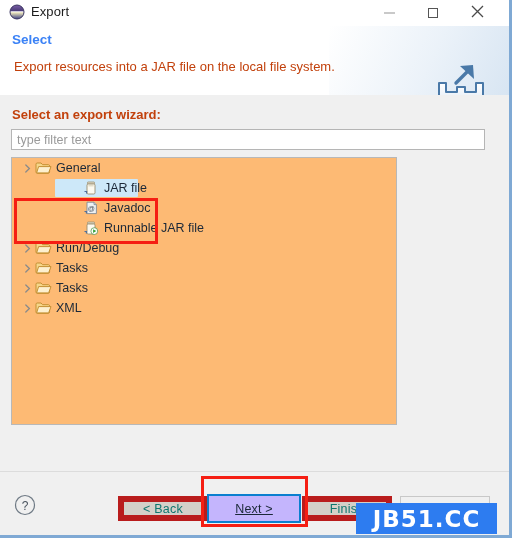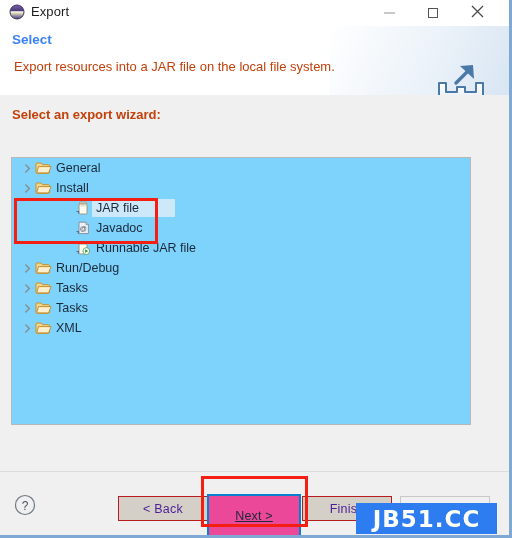--- a/index.html
+++ b/index.html
@@ -122,36 +122,36 @@
     font-size: 12.5px;
     color: #1b2838;
     padding: 0 5px;
     outline: none;
   }
   #filter-input::placeholder { color: #9a9a9a; }
 
   #tree-panel {
     position: absolute;
     left: 11px; top: 62px;
-    width: 460px; height: 268px;
-    box-sizing: border-box;
-    background: #7dd3fc;
+    width: 386px; height: 268px;
+    box-sizing: border-box;
+    background: #fdba74;
     border: 1px solid #b8b8b8;
     overflow: hidden;
   }
 
   .tree-row {
     position: relative;
     height: 20px;
     display: flex;
     align-items: center;
     white-space: nowrap;
   }
   .tree-row.level0 { padding-left: 8px; }
-  .tree-row.level1 { padding-left: 26px; margin-left: 37px; }
+  .tree-row.level1 { padding-left: 71px; }
   .arrow {
     width: 15px; height: 20px;
     display: flex; align-items: center; justify-content: center;
     flex: 0 0 15px;
   }
   .arrow svg { display: block; }
   .row-icon {
     width: 18px; height: 16px;
     display: flex; align-items: center; justify-content: flex-start;
     flex: 0 0 18px;
@@ -189,34 +189,34 @@
   }
   .btn {
     position: absolute;
     top: 24px;
     height: 25px;
     box-sizing: border-box;
     font-family: "Liberation Sans", sans-serif;
     font-size: 12.5px;
     display: flex; align-items: center; justify-content: center;
     background: #d4d0c8;
-    border: 1px solid #b91c1c;
-    color: #4c1d95;
+    border: 6px solid #b91c1c;
+    color: #0f766e;
     letter-spacing: .2px;
   }
   #btn-back   { left: 118px; width: 90px; }
   #btn-finish { left: 302px; width: 90px; }
   #btn-cancel { left: 400px; width: 90px; background:#f0f0f0; border:1px solid #c8c8c8; color:#6d6d6d; }
   #btn-next {
     position: absolute;
     left: 207px; top: 22px;
-    width: 94px; height: 43px;
+    width: 94px; height: 29px;
     box-sizing: border-box;
     border: 2px solid #0b7fcf;
-    background: #ec4899;
+    background: #c4b5fd;
     display: flex; align-items: center; justify-content: center;
     font-size: 12.5px;
     color: #1b2838;
     letter-spacing: .2px;
     text-decoration: underline;
   }
 
   
   .anno-rect {
     position: absolute;
@@ -306,50 +306,37 @@
 
         <path d="M23 22 L36 9" stroke="#4a79a8" stroke-width="3.4" fill="none" stroke-linecap="round"></path>
         <path d="M40 4 L41 18 L27 5 Z" fill="#4a79a8"></path>
       </svg>
     </div>
   </div>
 
   <div id="body-area">
     <div id="wizard-label">Select an export wizard:</div>
 
+    <input id="filter-input" type="text" placeholder="type filter text" style="">
 
     <div id="tree-panel">
 
     <div class="tree-row level0">
           <span class="arrow">
             <svg width="9" height="9" viewBox="0 0 9 9">
               <path d="M2.8 1 L6.4 4.5 L2.8 8" stroke="#8a8a8a" stroke-width="1.3" fill="none" stroke-linecap="round"></path>
             </svg>
           </span>
           <span class="row-icon">
             <svg width="17" height="14" viewBox="0 0 17 14">
               <path d="M1 3.2 C1 2.4 1.5 2 2.2 2 H6 L7.6 3.7 H13.4 C14.2 3.7 14.6 4.2 14.6 4.9 V11 C14.6 11.8 14 12.3 13.3 12.3 H2.3 C1.5 12.3 1 11.8 1 11 Z" fill="#f6d68a" stroke="#c48f32" stroke-width="1"></path>
               <path d="M3.6 5.6 H16 L13.6 11.9 H1.6 Z" fill="#fdf0cf" stroke="#c48f32" stroke-width="1"></path>
             </svg>
           </span>
           <span class="row-label">General</span>
-        </div>
-        <div class="tree-row level0">
-          <span class="arrow">
-            <svg width="9" height="9" viewBox="0 0 9 9">
-              <path d="M2.8 1 L6.4 4.5 L2.8 8" stroke="#8a8a8a" stroke-width="1.3" fill="none" stroke-linecap="round"></path>
-            </svg>
-          </span>
-          <span class="row-icon">
-            <svg width="17" height="14" viewBox="0 0 17 14">
-              <path d="M1 3.2 C1 2.4 1.5 2 2.2 2 H6 L7.6 3.7 H13.4 C14.2 3.7 14.6 4.2 14.6 4.9 V11 C14.6 11.8 14 12.3 13.3 12.3 H2.3 C1.5 12.3 1 11.8 1 11 Z" fill="#f6d68a" stroke="#c48f32" stroke-width="1"></path>
-              <path d="M3.6 5.6 H16 L13.6 11.9 H1.6 Z" fill="#fdf0cf" stroke="#c48f32" stroke-width="1"></path>
-            </svg>
-          </span>
-          <span class="row-label">Install</span>
         </div>
         <div class="tree-row level1 selected">
           <div class="sel-bg" style="width: 82.8px;"></div>
           <span class="row-icon">
             <svg width="16" height="16" viewBox="0 0 16 16">
               <rect x="4.5" y="2" width="7" height="2" rx="0.6" fill="#e6e0cf" stroke="#9a8f70" stroke-width=".8"></rect>
               <rect x="4" y="4" width="8" height="10" rx="1.2" fill="#fdfaf0" stroke="#9a8f70" stroke-width=".9"></rect>
               <path d="M5.4 5.8 H10.6" stroke="#cfc6ab" stroke-width=".8"></path>
               <path d="M1.5 11.5 L3.6 11.5 L3.6 13.6" stroke="#4f6f9c" stroke-width="1.2" fill="none"></path>
             </svg>

